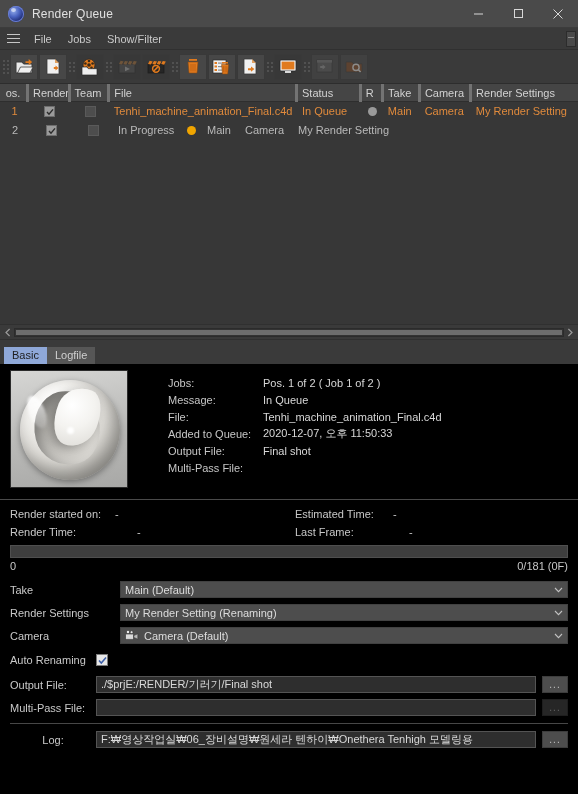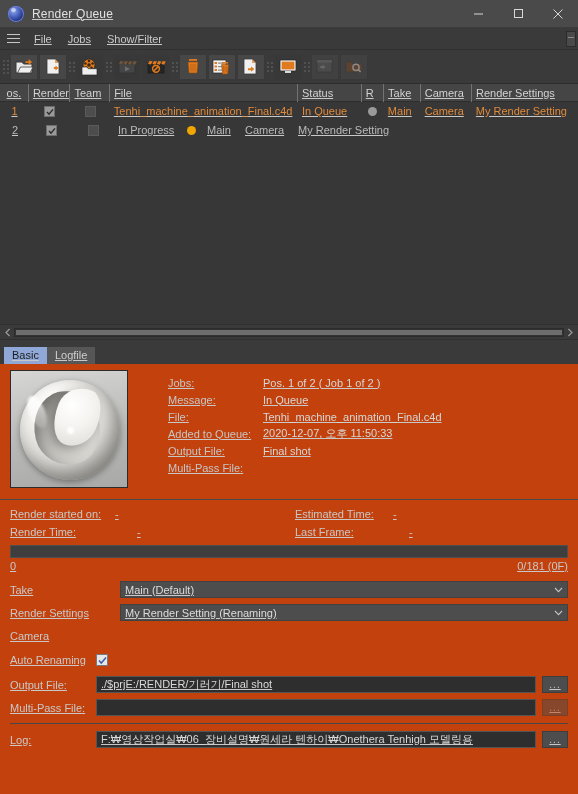--- a/index.html
+++ b/index.html
@@ -6,21 +6,21 @@
   html, body {
     margin: 0; padding: 0;
     width: 578px; height: 794px;
     overflow: hidden;
     background: #3a3a3a;
     font-family: "Liberation Sans", sans-serif;
     font-size: 11px;
     color: #c8c8c8;
     -webkit-font-smoothing: antialiased;
   }
-  #app { width: 578px; height: 794px; position: relative; background:#c2410c;text-decoration:underline; }
+  #app { width: 578px; height: 794px; position: relative; background:#000000; }
 
   
   .titlebar {
     height: 28px; background: #4a4a4a;
     display: flex; align-items: center;
     border-bottom: 1px solid #3c3c3c;
   }
   .app-icon {
     width: 16px; height: 16px; margin-left: 8px; margin-right: 8px;
     border-radius: 50%;
@@ -72,21 +72,21 @@
   .tbtn.dark { background:#383838; }
   .tbtn.disabled { opacity:.55; }
   .tbtn svg { display:block; }
 
   
   .table-wrap { background:#373737; position:relative; }
   .thead {
     display:flex; height:18px; align-items:center;
     background:#454545; border-bottom:1px solid #2e2e2e; color:#d2d2d2; font-size:11px;
   }
-  .thead .th { padding-left:4px; border-right:1px solid #737373; height:18px; line-height:18px;
+  .thead .th { padding-left:4px; border-right:3px solid #737373; height:18px; line-height:18px;
                overflow:hidden; white-space:nowrap; }
   .trow { display:flex; height:19px; align-items:center; font-size:11px; }
   .trow .td { padding-left:4px; height:19px; line-height:19px; overflow:hidden; white-space:nowrap; }
   .c-pos    { width: 30px; text-align:center; padding-left:0 !important; }
   .c-render { width: 43px; display:flex; align-items:center; justify-content:center; padding-left:0 !important;}
   .c-team   { width: 41px; display:flex; align-items:center; justify-content:center; padding-left:0 !important;}
   .c-file   { width: 195px; }
   .c-status { width: 66px; }
   .c-r      { width: 23px; display:flex; align-items:center; justify-content:center; padding-left:0 !important;}
   .c-take   { width: 38px; }
@@ -589,20 +589,38 @@
             <svg width="9" height="6" viewBox="0 0 9 6">
                 <polyline points="1,1 4.5,4.6 8,1" fill="none" stroke="#c2c2c2" stroke-width="1.1"></polyline>
               </svg>
           </span>
         </div>
       </div>
     </div>
 
     <div class="frow">
       <div class="flabel">Camera</div>
+      <div class="fctl">
+        <div class="select">
+          <span class="cam-ico">
+            <svg width="14" height="11" viewBox="0 0 14 11">
+              <rect x="0.5" y="4" width="8" height="5.4" rx=".8" fill="#d9d9d9" stroke="#2b2b2b" stroke-width=".6"></rect>
+              <path d="M8.8 5.6l4-1.8v5.4l-4-1.8z" fill="#b9b9b9" stroke="#2b2b2b" stroke-width=".5"></path>
+              <circle cx="3" cy="2" r="1.7" fill="#e9e9e9" stroke="#2b2b2b" stroke-width=".6"></circle>
+              <circle cx="6.6" cy="2.2" r="1.4" fill="#e9e9e9" stroke="#2b2b2b" stroke-width=".6"></circle>
+            </svg>
+          </span>
+          <span>Camera (Default)</span>
+          <span class="caret">
+            <svg width="9" height="6" viewBox="0 0 9 6">
+                <polyline points="1,1 4.5,4.6 8,1" fill="none" stroke="#c2c2c2" stroke-width="1.1"></polyline>
+              </svg>
+          </span>
+        </div>
+      </div>
     </div>
 
     <div class="frow" style="height:26px;">
       <div class="flabel">Auto Renaming</div>
       <div class="fctl" style="flex:none;">
         <div class="cb-big">
           <svg width="9" height="9" viewBox="0 0 9 9">
               <polyline points="1,4.4 3.3,7 8,1.4" fill="none" stroke="#3b5ea8" stroke-width="1.5"></polyline>
             </svg>
         </div>
@@ -620,21 +638,21 @@
     <div class="frow">
       <div class="flabel">Multi-Pass File:</div>
       <div class="fctl">
         <div class="input"></div>
         <div class="browse dis">...</div>
       </div>
     </div>
 
     <div class="sep-line"></div>
 
-    <div class="frow" style="margin-top:4px;">
+    <div class="frow" style="margin-top:4px;text-align:center;">
       <div class="flabel">Log:</div>
       <div class="fctl">
         <div class="input">F:₩영상작업실₩06_장비설명₩원세라 텐하이₩Onethera Tenhigh 모델링용</div>
         <div class="browse">...</div>
       </div>
     </div>
 
   </div>
 
 </div>

